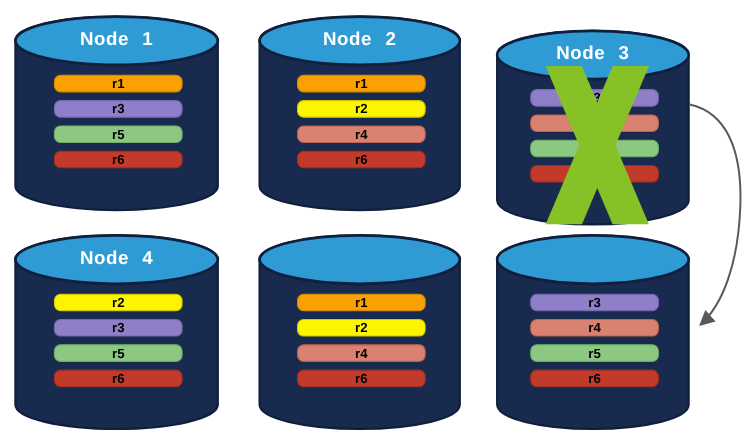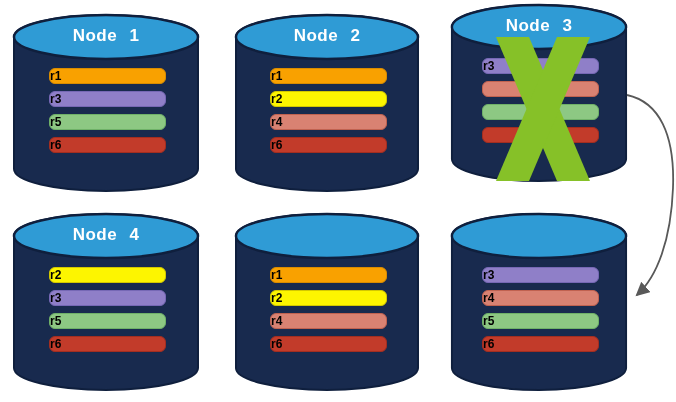--- a/index.html
+++ b/index.html
@@ -15,21 +15,21 @@
   .cyl-body { fill:var(--cylinder-body); stroke:var(--cylinder-outline); stroke-width:2; }
   .cyl-top  { fill:var(--cylinder-top);  stroke:var(--cylinder-outline); stroke-width:2.5; }
   .node-title {
     position:absolute; top:13px; left:0; right:0; text-align:center;
     color:var(--node-title-color); font-size:17px; font-weight:bold;
     word-spacing:7px; letter-spacing:0.5px;
   }
   .replica {
     position:absolute; left:50%; width:115px; margin-left:-57px; height:14px;
     border-radius:6px; border:1px solid transparent;
-    display:flex; align-items:center; justify-content:flex-start;
+    display:flex; align-items:center; justify-content:center;
   }
   .row1 { top:55px; } .row2 { top:78px; } .row3 { top:101px; } .row4 { top:124px; }
   .replica span {
     color:var(--replica-label-color); font-size:12px; font-weight:bold; line-height:14px;
   }
   .x-mark { position:absolute; left:35px; top:34px; width:116px; height:144px; }
   .x-mark polygon { fill:var(--failure-x); }
   .arrow-layer { position:absolute; left:0; top:0; width:676px; height:402px; pointer-events:none; }
   .arrow-path { fill:none; stroke:var(--arrow); stroke-width:1.8; }
   .arrow-head { fill:var(--arrow); }
@@ -72,21 +72,21 @@
         <span>r2</span>
       </div>
     <div class="replica row3" style="background-color: rgb(217, 130, 114); border-color: rgb(192, 98, 80);">
         <span>r4</span>
       </div>
     <div class="replica row4" style="background-color: rgb(194, 59, 42); border-color: rgb(163, 46, 32);">
         <span>r6</span>
       </div>
   </div>
 
-  <div class="node narrow" style="left:450px; top:3px;">
+  <div class="node narrow" style="left:450px; top:26px;">
     <svg class="cyl" viewBox="0 0 188 180" preserveAspectRatio="none">
       <path class="cyl-body" d="M2 24 L2 156 A92 22 0 0 0 186 156 L186 24 A92 22 0 0 0 2 24 Z"></path>
       <ellipse class="cyl-top" cx="94" cy="24" rx="92" ry="22"></ellipse>
     </svg>
     <div class="node-title">Node 3</div>
     <div class="replica row1" style="background-color: rgb(143, 127, 200); border-color: rgb(118, 104, 181);">
         <span>r3</span>
       </div>
     <div class="replica row2" style="background-color: rgb(217, 130, 114); border-color: rgb(192, 98, 80);">
         <span></span>

